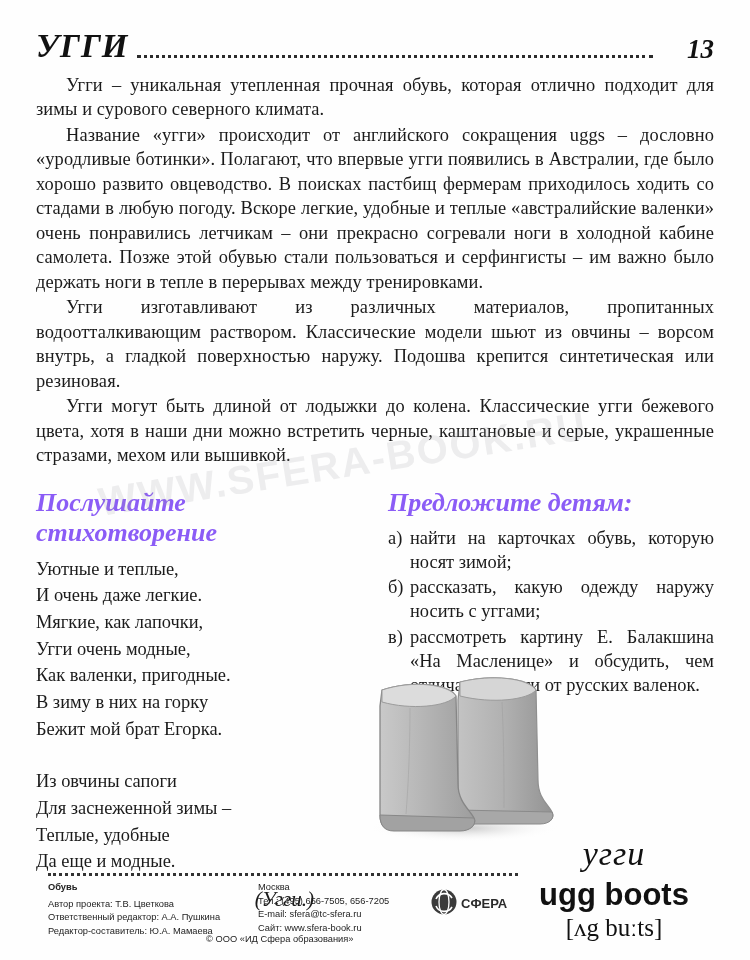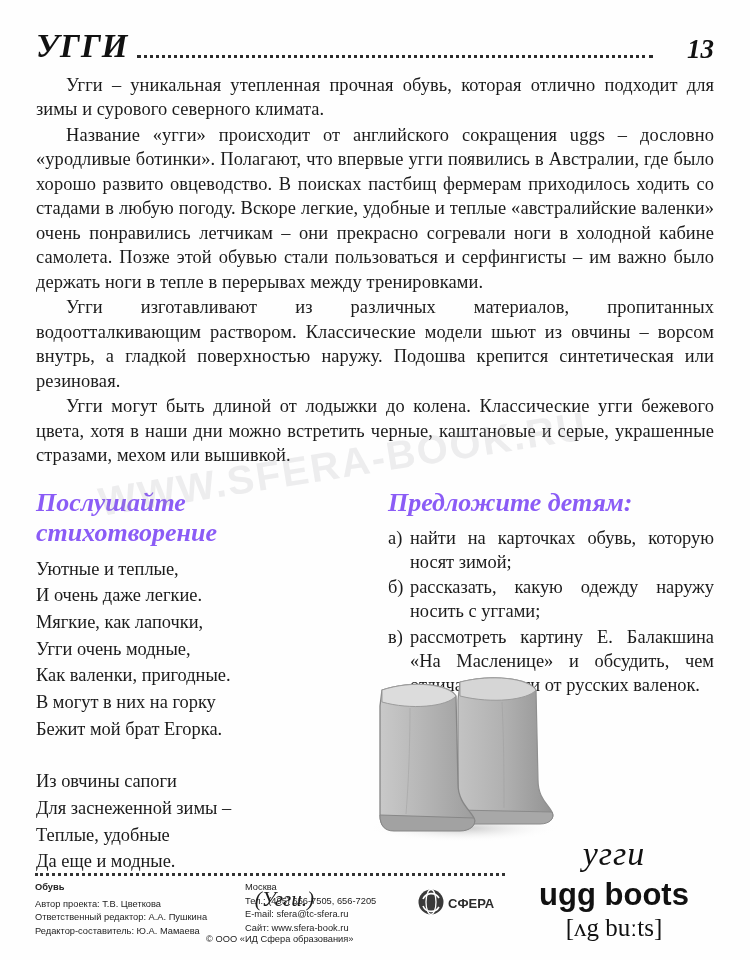--- a/index.html
+++ b/index.html
@@ -179,21 +179,21 @@
   .wordcard .tr {
     font-family: "Liberation Serif", serif;
     font-size: 25px;
     color: #111;
     margin-top: 2px;
   }
 
   
   .footer {
     position: absolute;
-    left: 35px;
+    left: 48px;
     bottom: 22px;
     width: 470px;
     font-family: "Liberation Sans", sans-serif;
     font-size: 9.3px;
     color: #222;
     line-height: 1.45;
   }
   .footer-rule {
     width: 470px;
     border-top: 3px dotted #333;
@@ -245,21 +245,21 @@
     <div class="two-col">
 
       <div class="col-left">
         <div class="sec-head">Послушайте стихотворение</div>
         <div class="poem">
           <div>Уютные и теплые,</div>
           <div>И очень даже легкие.</div>
           <div>Мягкие, как лапочки,</div>
           <div>Угги очень модные,</div>
           <div>Как валенки, пригодные.</div>
-          <div>В могут в них на горку</div>
+          <div>В зиму в них на горку</div>
           <div>Бежит мой брат Егорка.</div>
         </div>
       </div>
 
       <div class="col-right">
         <div class="sec-head">Предложите детям:</div>
         <div class="tasks">
           <div class="task-item">
             <div class="task-marker">а)</div>
             <div class="task-body">найти на карточках обувь, которую носят зимой;</div>

